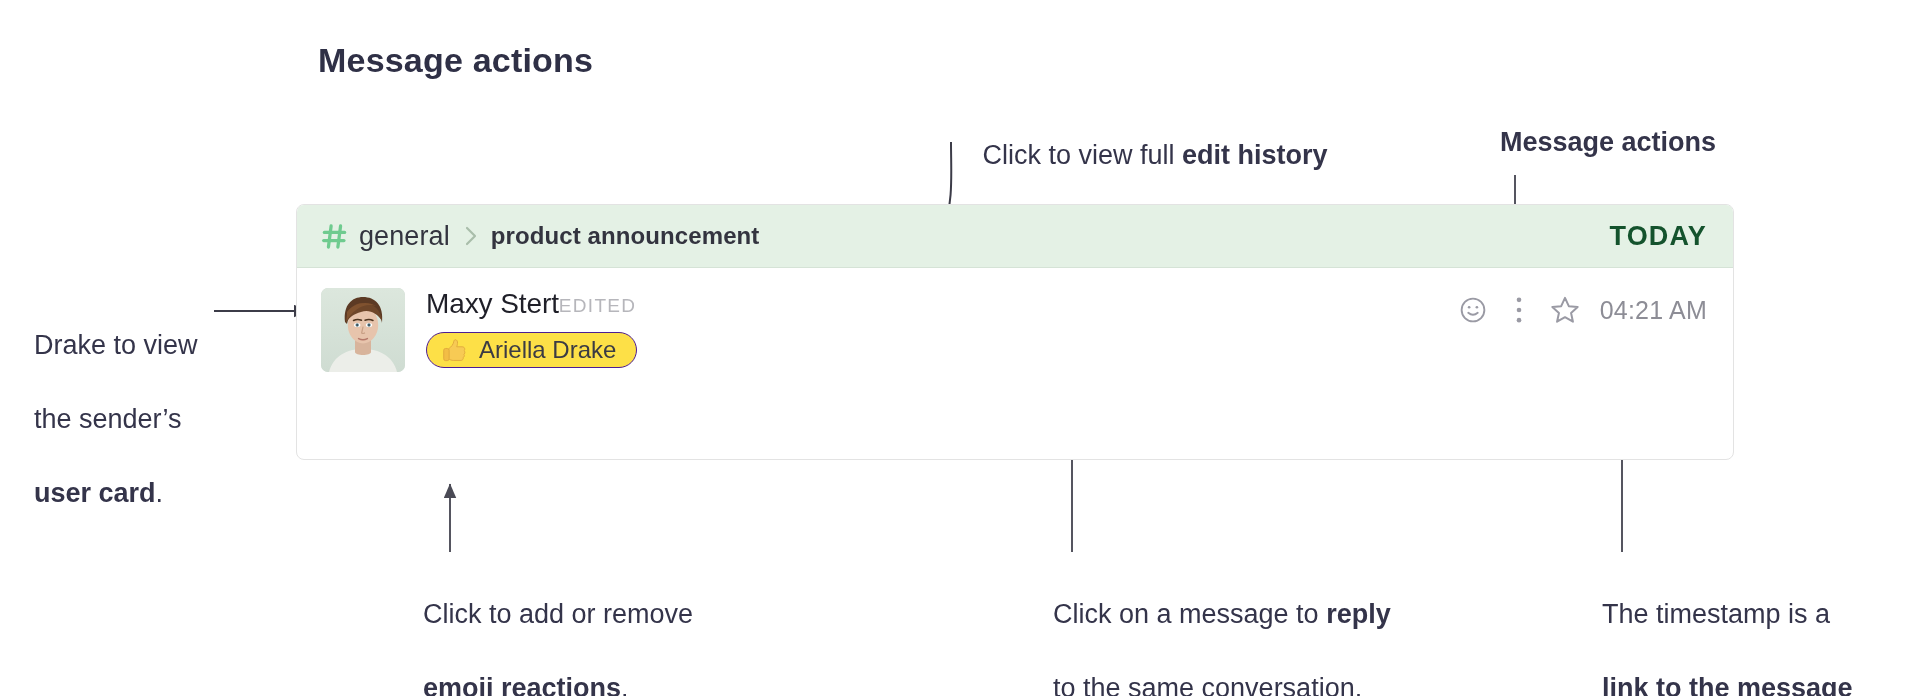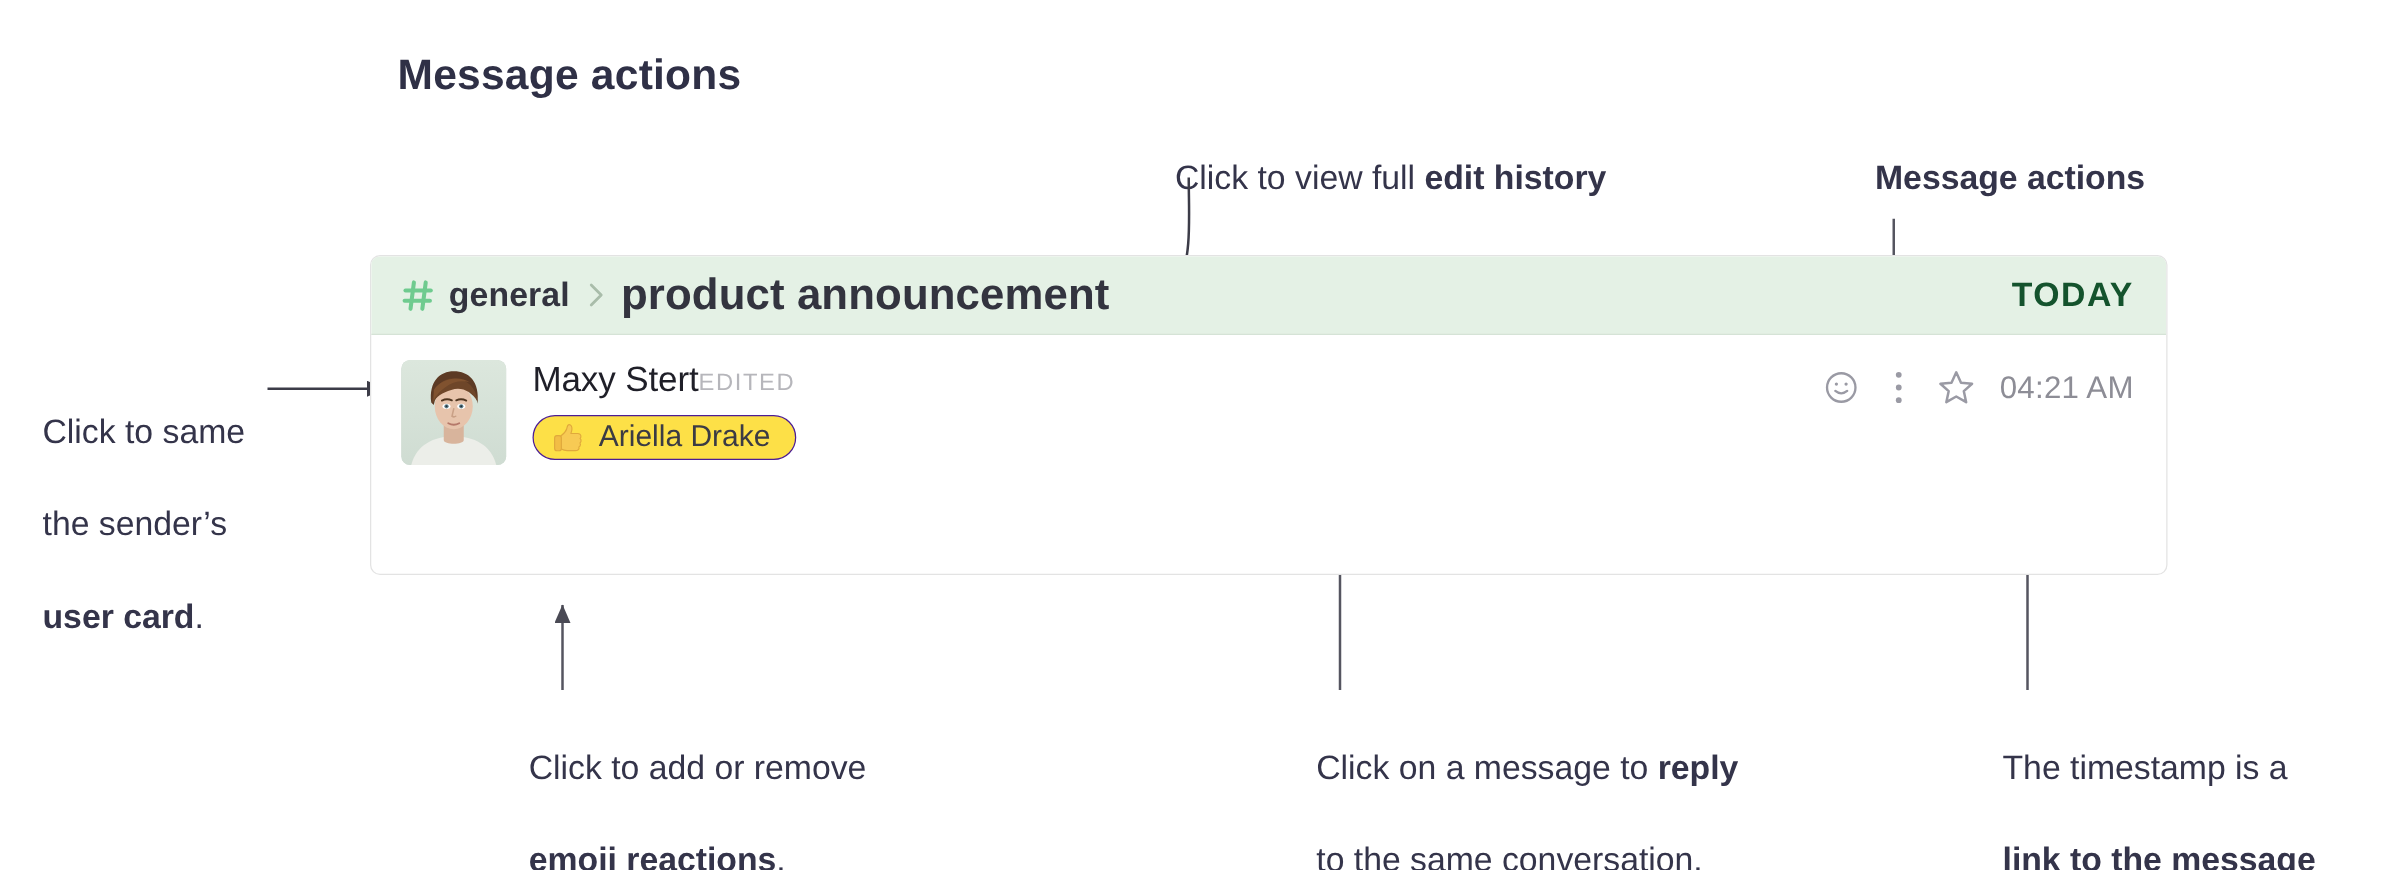--- a/index.html
+++ b/index.html
@@ -32,21 +32,21 @@
   
   .annotation {
     position: absolute;
     font-size: 27px;
     line-height: 37px;
     color: #34344a;
     white-space: pre-line;
   }
   .annotation b { font-weight: 700; }
 
-  #ann-edit-history { left: 940px; top: 87px; width: 430px; }
+  #ann-edit-history { left: 940px; top: 100px; width: 430px; text-align: center; }
   #ann-actions-menu { left: 1500px; top: 87px; width: 300px; }
   #ann-user-card   { left: 34px;  top: 290px; width: 230px; }
   #ann-emoji       { left: 423px; top: 559px; width: 360px; }
   #ann-reply       { left: 1053px;top: 559px; width: 400px; }
   #ann-timestamp   { left: 1602px;top: 559px; width: 320px; }
 
   
   .leader { position: absolute; }
 
   
@@ -73,32 +73,32 @@
     box-sizing: border-box;
   }
   #hash-icon {
     width: 27px; height: 27px;
     flex: 0 0 auto;
     margin-right: 11px;
     display: block;
   }
   #channel-name {
     font-size: 27px;
-    font-weight: 700;
+    font-weight: 400;
     color: #33343f;
     letter-spacing: 0.1px;
   }
   #breadcrumb-chevron {
     margin: 0 12px 0 14px;
     display: flex;
     align-items: center;
     color: #a9bdaa;
   }
   #topic-name {
-    font-size: 35px;
+    font-size: 24px;
     font-weight: 600;
     color: #33343f;
     letter-spacing: 0.1px;
   }
   #today-label {
     margin-left: auto;
     font-size: 27px;
     letter-spacing: 1.2px;
     color: #14532d;
     font-weight: 700;
@@ -195,21 +195,21 @@
     letter-spacing: 0.2px;
     white-space: nowrap;
   }
 </style>
 </head>
 <body>
 
 <div id="page-title">Message actions</div>
 
 <div class="annotation" id="ann-user-card">
-  <span>Click to same</span><br>
+  <span>Drake to view</span><br>
   <span>the sender’s</span><br>
   <b>user card</b><span>.</span>
 </div>
 
 <div class="annotation" id="ann-edit-history">
   <span>Click to view full </span><b>edit history</b><br>
   <span>for this message.</span>
 </div>
 
 <div class="annotation" id="ann-actions-menu">

